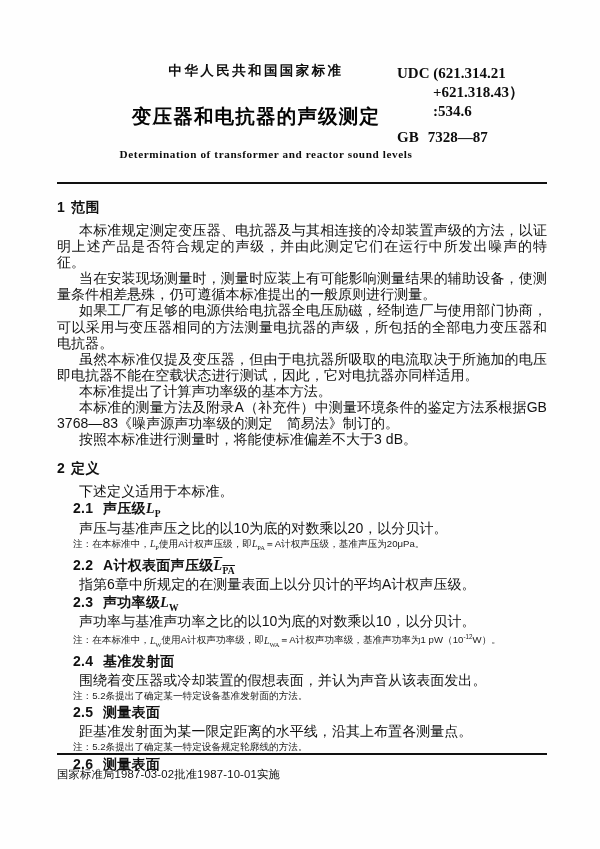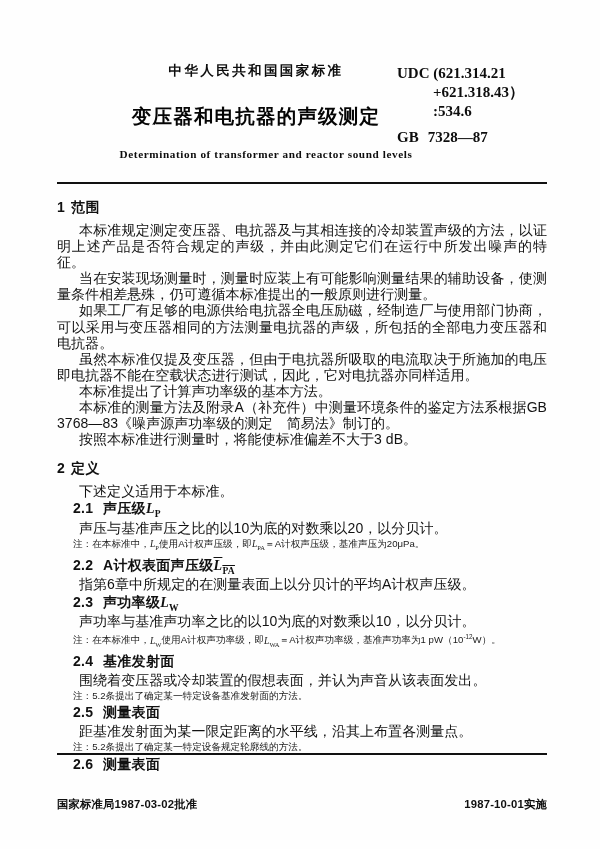--- a/index.html
+++ b/index.html
@@ -151,27 +151,27 @@
     position: absolute;
     left: 0;
     top: 753px;
     width: 490px;
     height: 1.6px;
     background: #111111;
   }
   .footer {
     position: absolute;
     left: 0;
-    top: 797px;
+    top: 767px;
     width: 490px;
     display: flex;
-    justify-content: space-between;
+    justify-content: flex-start;
     align-items: center;
     font-size: 11.3px;
-    font-weight: bold;
+    font-weight: normal;
     letter-spacing: 0.2px;
     color: #101010;
   }
 </style>
 </head>
 <body>
 
 <div class="page">
   <div class="content">
 

